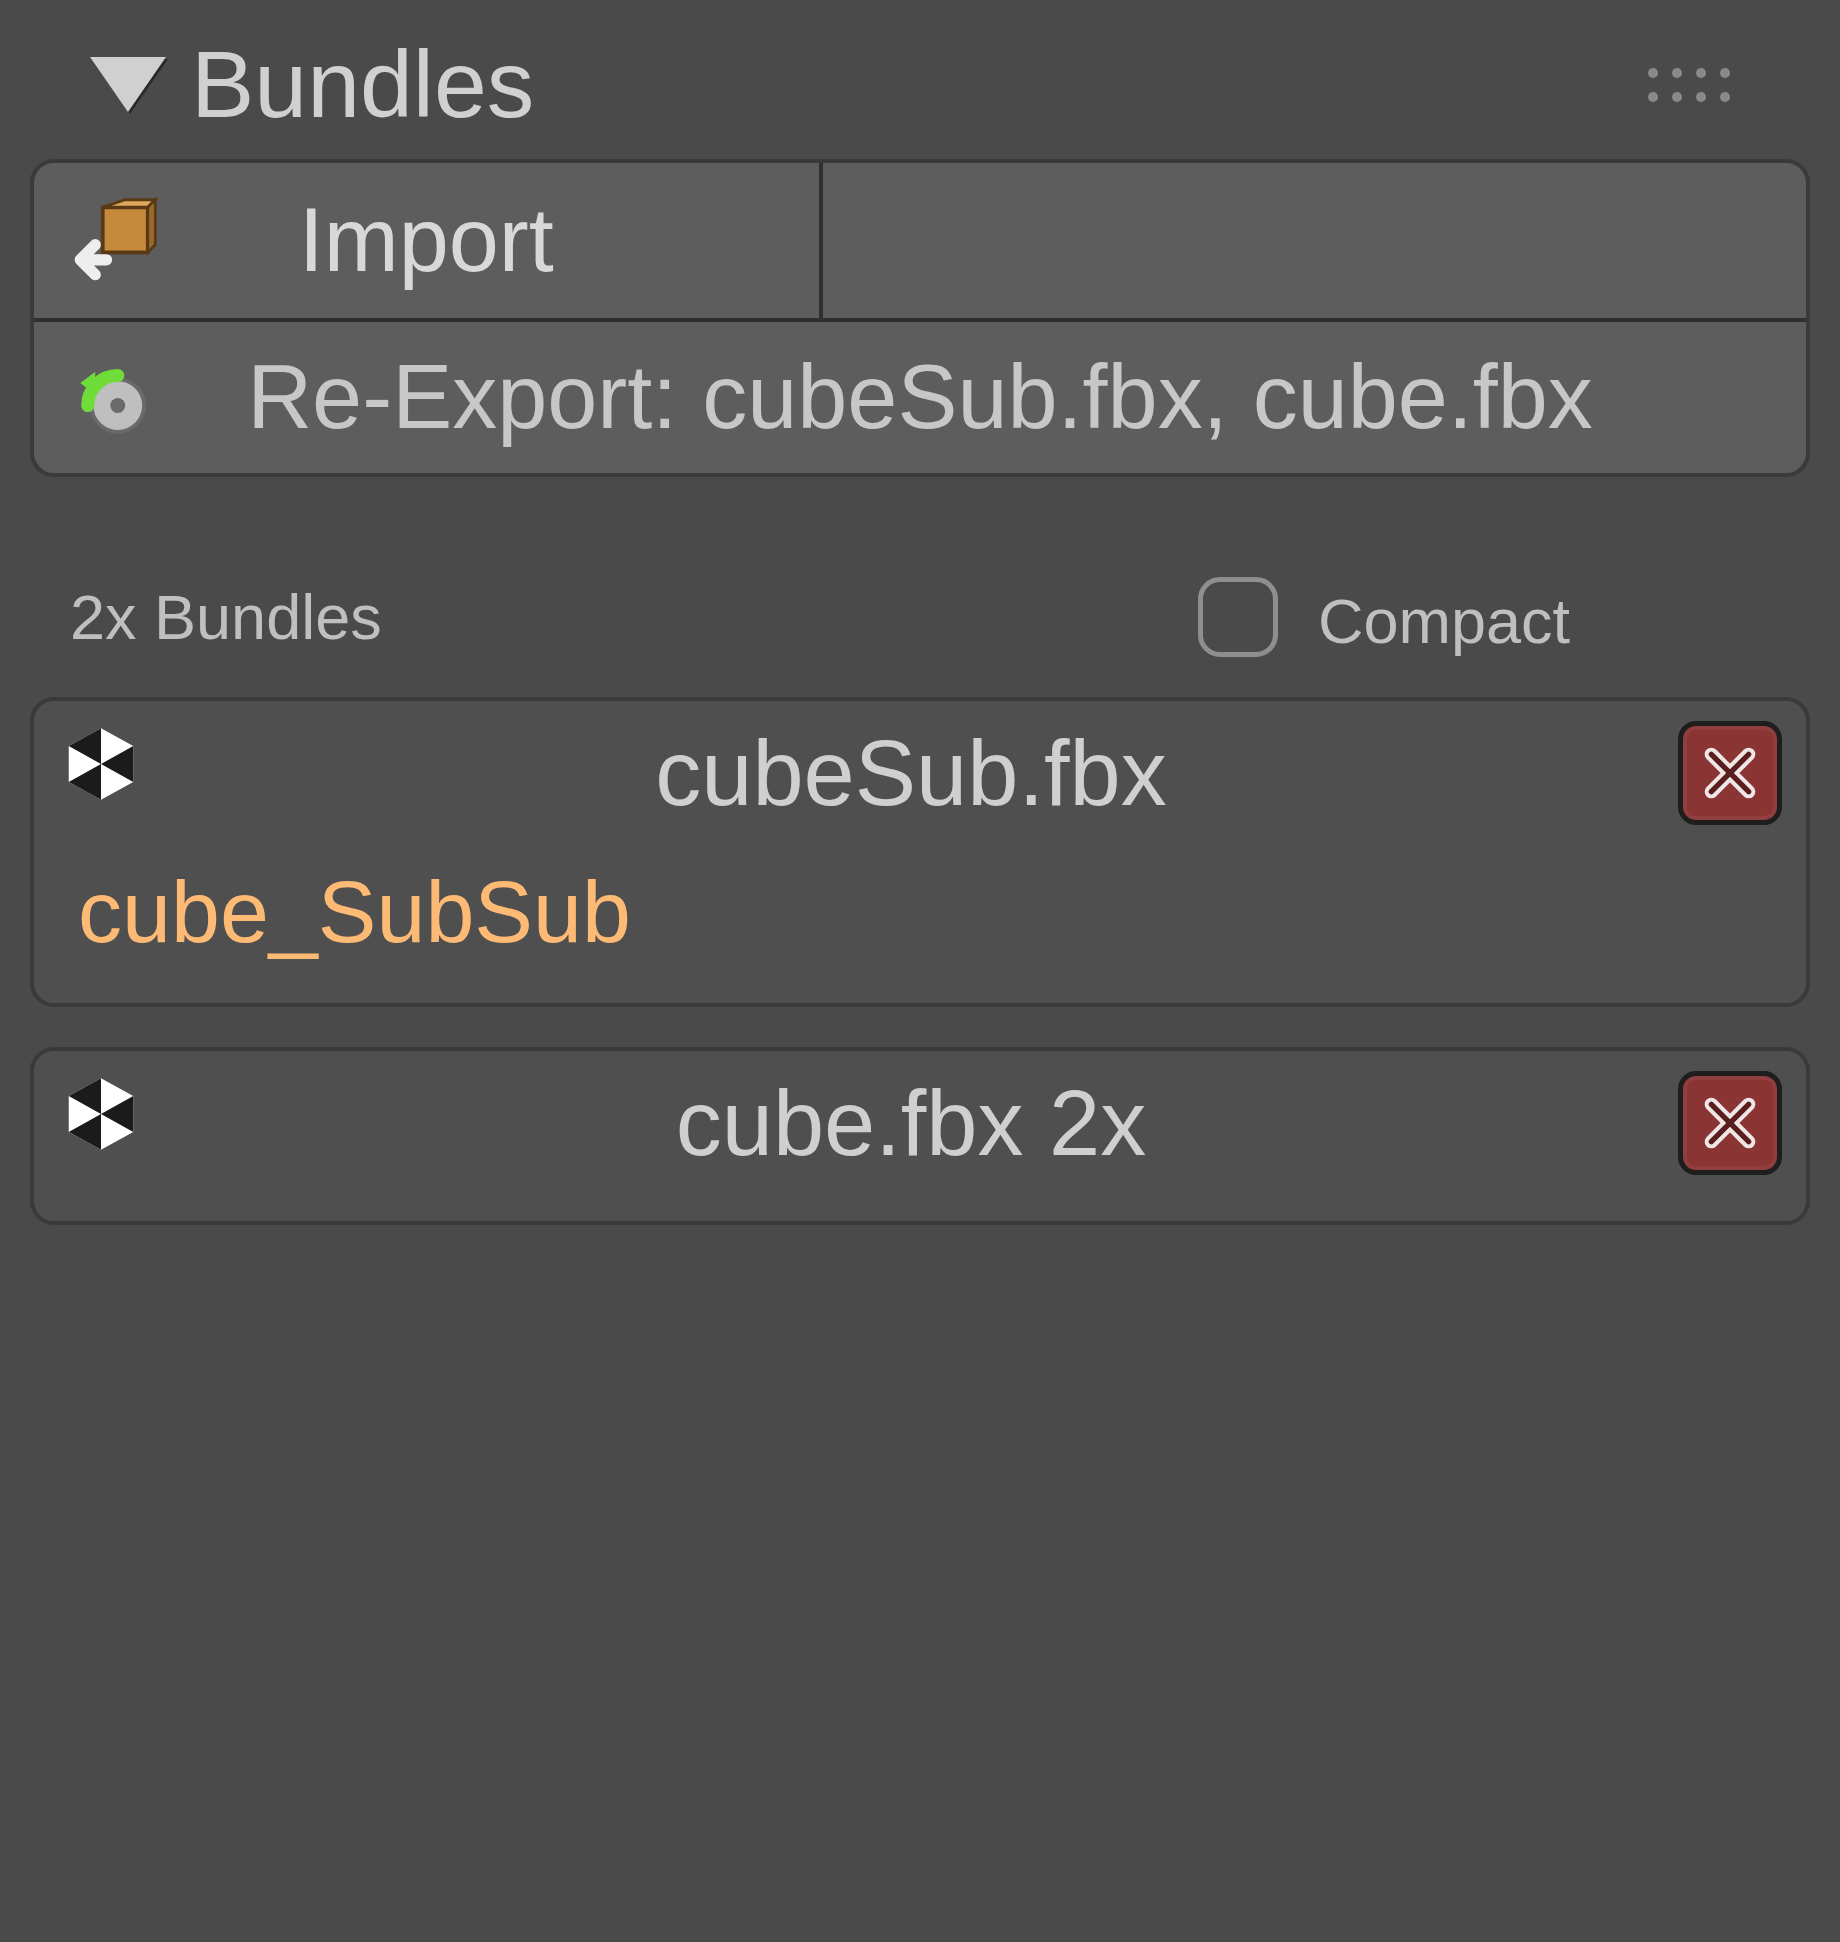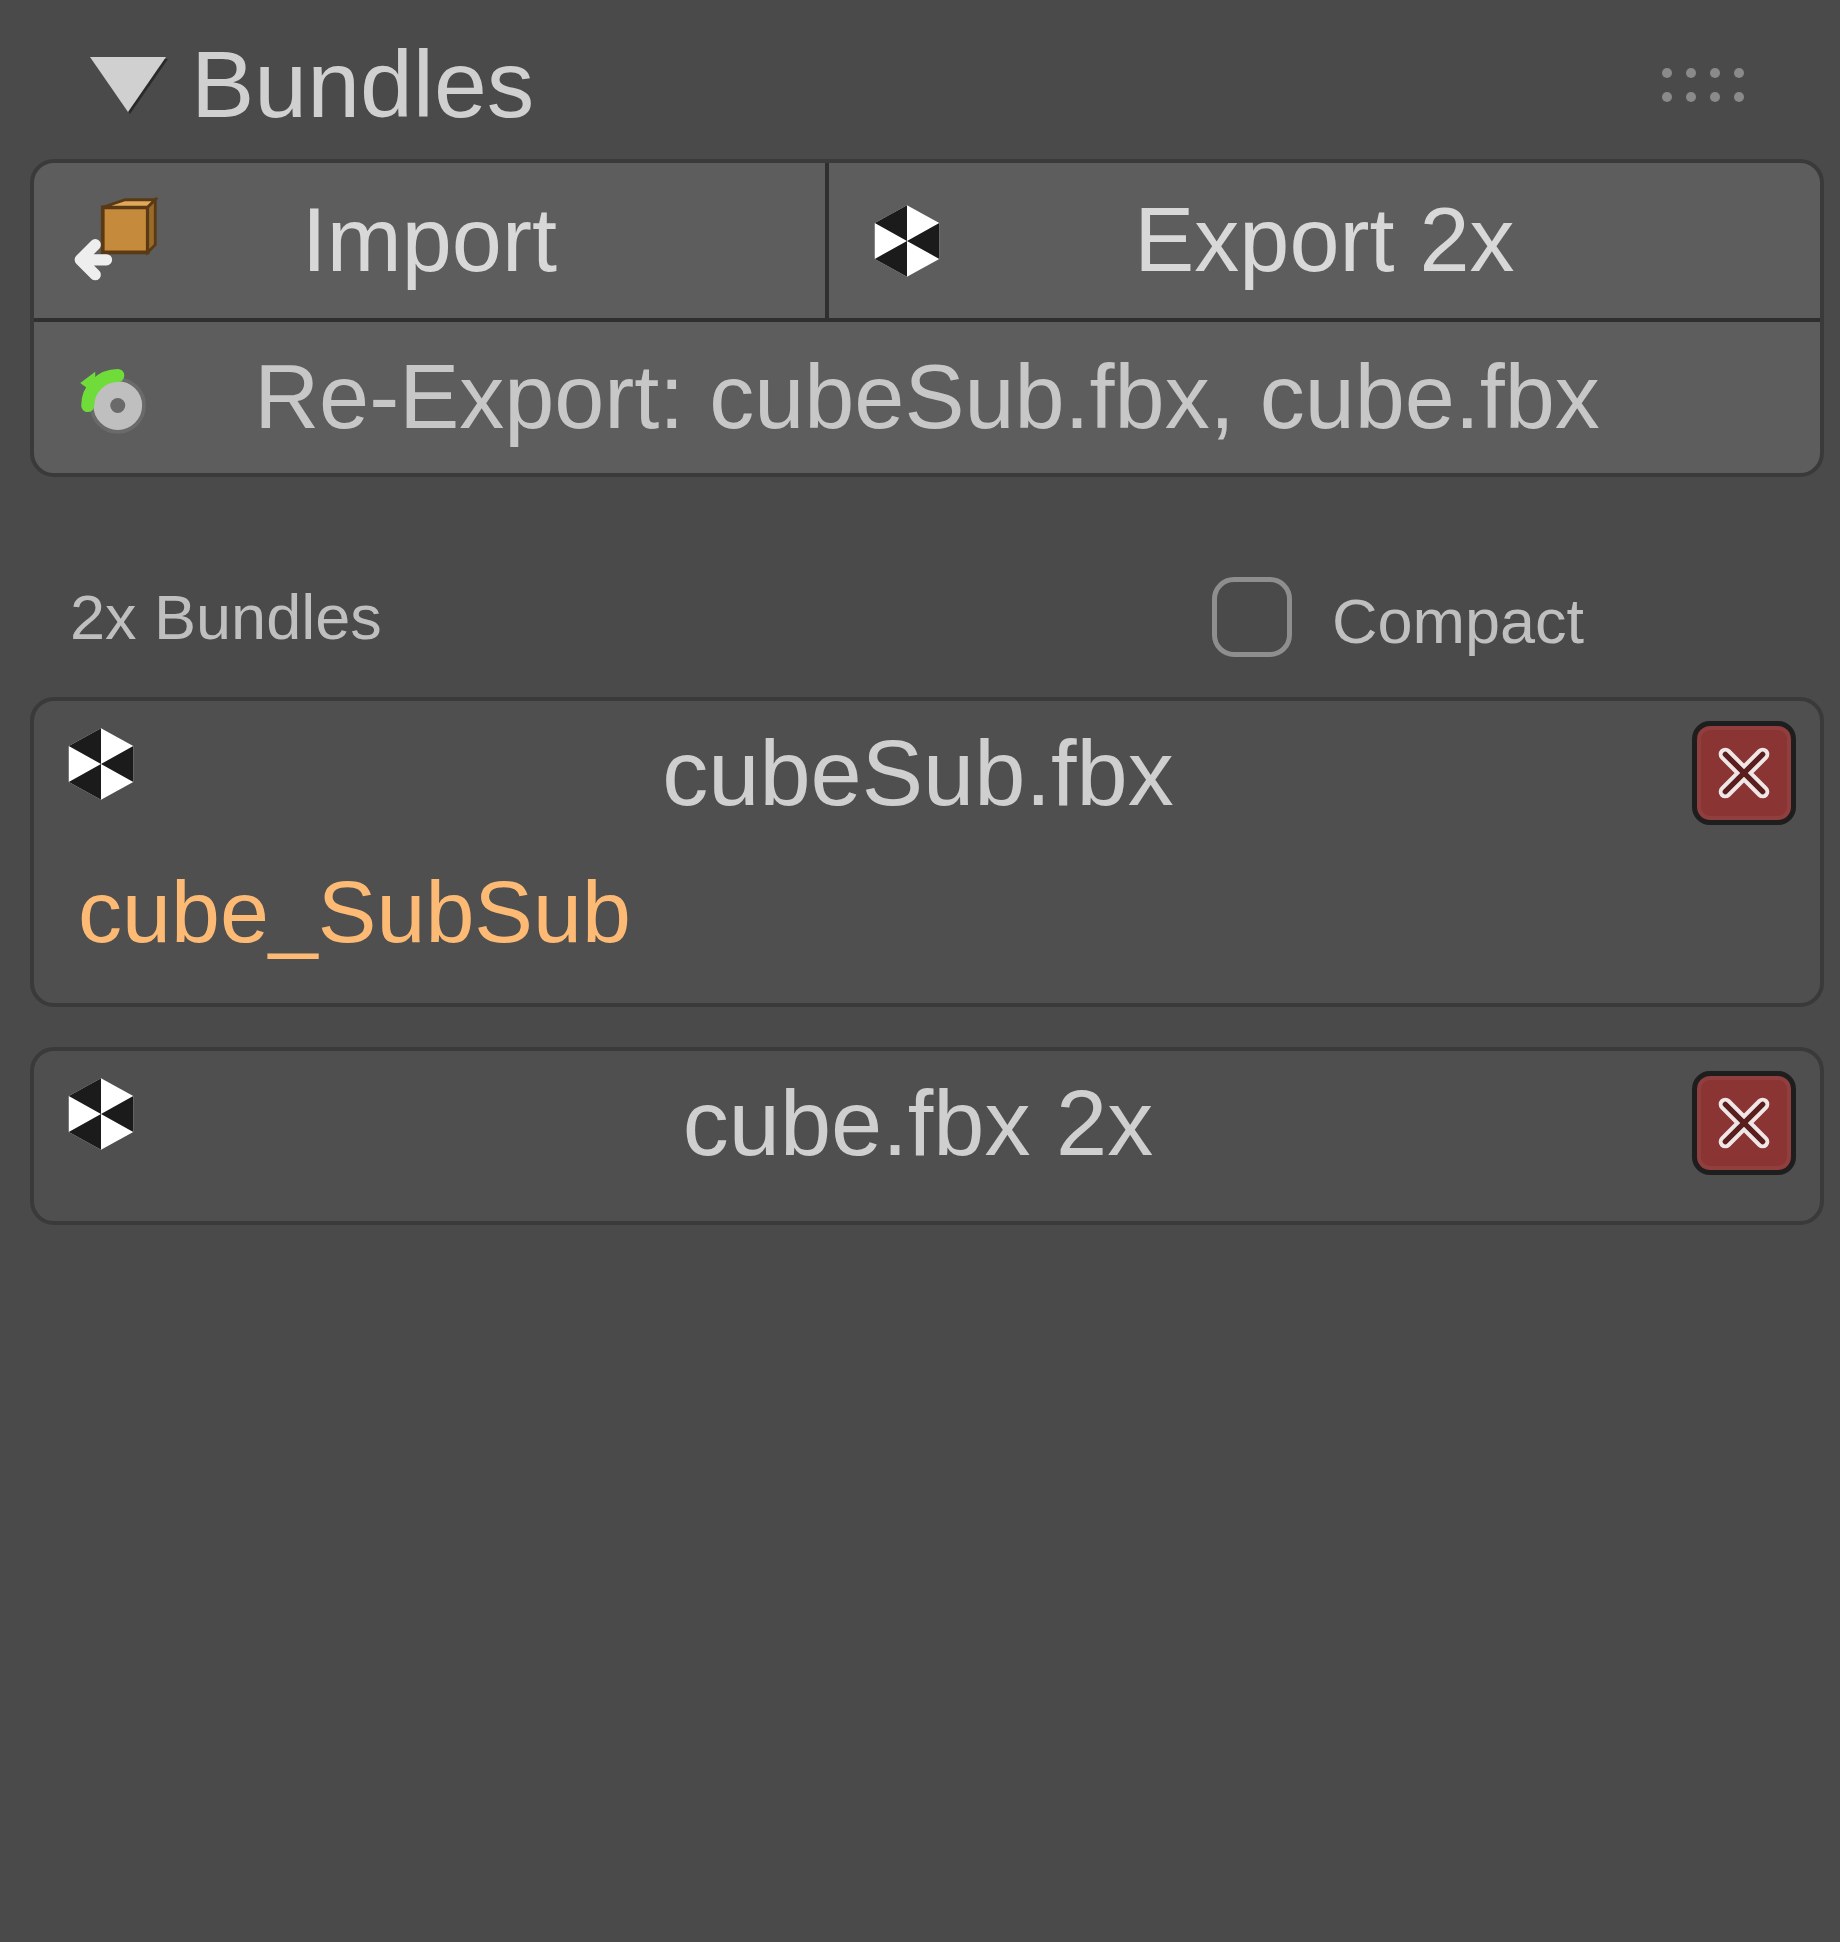--- a/index.html
+++ b/index.html
@@ -5,21 +5,21 @@
   * { box-sizing: border-box; margin: 0; padding: 0; }
   html, body {
     width: 1840px;
     height: 1942px;
     background: #4a4a4a;
     font-family: Arial, Helvetica, sans-serif;
     overflow: hidden;
     image-rendering: pixelated;
   }
   .panel {
-    padding: 30px 16px 30px 30px;
+    padding: 30px 30px 30px 30px;
     color: #c7c7c7;
   }
   
   .panel-header {
     display: flex;
     align-items: center;
     padding: 0 60px 20px 60px;
     gap: 25px;
   }
   .panel-header .title {
@@ -183,29 +183,20 @@
           <svg width="90" height="90" viewBox="0 0 48 48">
 
             <path d="M18 6 L42 6 L42 30 L18 30 Z" fill="#c68a3d" stroke="#5a3a14" stroke-width="2"></path>
             <path d="M18 6 L30 2 L46 2 L42 6 Z" fill="#e0a85a" stroke="#5a3a14" stroke-width="1.5"></path>
             <path d="M42 6 L46 2 L46 26 L42 30 Z" fill="#9a6a2a" stroke="#5a3a14" stroke-width="1.5"></path>
 
             <path d="M20 34 L6 34 M6 34 L14 26 M6 34 L14 42" stroke="#eeeeee" stroke-width="6" fill="none" stroke-linecap="round" stroke-linejoin="round"></path>
           </svg>
         </span>
         <span>Import</span>
-      </div>
-      <div class="btn btn-export">
-        <span class="icon-slot">
-          <svg width="86" height="86" viewBox="0 0 48 48">
-            <path d="M24 4 L42 14 L42 34 L24 44 L6 34 L6 14 Z" fill="#ffffff"></path>
-            <path d="M24 4 L24 24 L6 14 Z M24 24 L42 14 L42 34 L24 24 Z M24 24 L24 44 L6 34 Z" fill="#1b1b1b"></path>
-          </svg>
-        </span>
-        <span>Export 2x</span>
       </div>
     </div>
     <div class="btn-reexport">
       <span class="icon-slot">
         <svg width="90" height="90" viewBox="0 0 48 48">
           <circle cx="26" cy="28" r="14" fill="#bfbfbf" stroke="#6a6a6a" stroke-width="2"></circle>
           <circle cx="26" cy="28" r="4" fill="#6a6a6a"></circle>
           <path d="M26 12 A16 16 0 0 0 10 28" fill="none" stroke="#6fdc3a" stroke-width="7" stroke-linecap="round"></path>
           <path d="M6 16 L14 10 L14 22 Z" fill="#6fdc3a"></path>
         </svg>

